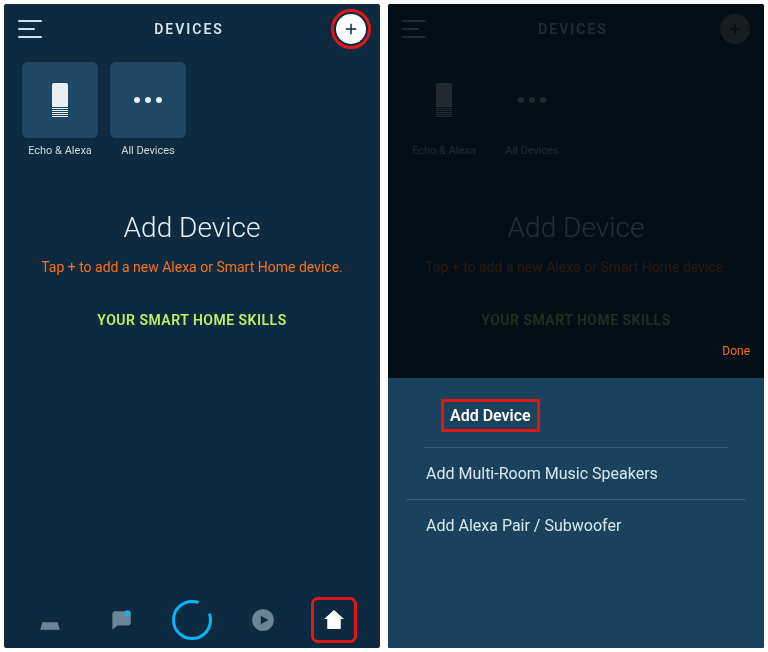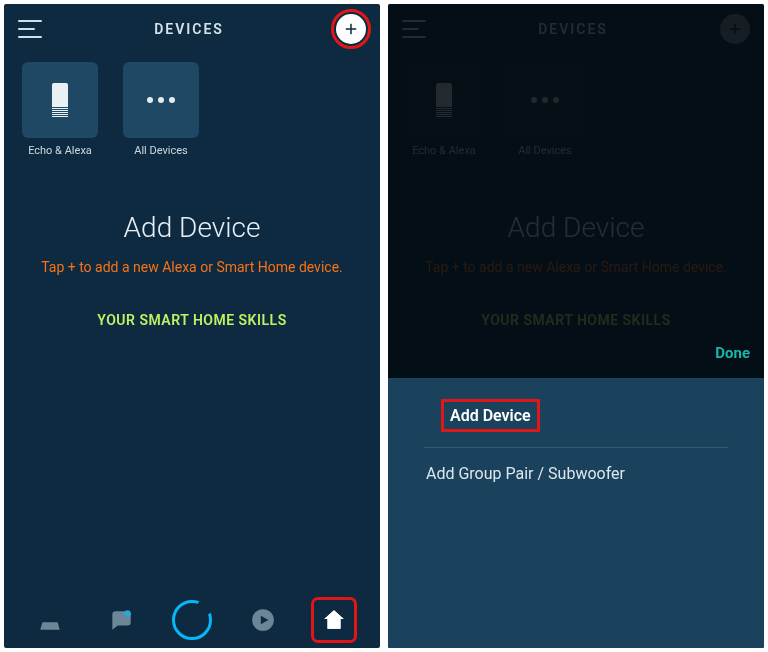--- a/index.html
+++ b/index.html
@@ -40,21 +40,21 @@
     color:#d6e3ea; font-size:14px; letter-spacing:2px; font-weight:600;
   }
   .plus-circle {
     width:30px; height:30px; border-radius:50%; background:#ffffff;
     display:flex; align-items:center; justify-content:center; color:#0d2a41;
     font-size:20px; font-weight:700;
   }
   .highlight-red { outline:3px solid #e11717; outline-offset:2px; }
 
   
-  .tile-row { display:flex; gap:25px; padding: 8px 18px 6px 18px; }
+  .tile-row { display:flex; gap:12px; padding: 8px 18px 6px 18px; }
   .tile-wrap { display:flex; flex-direction:column; align-items:center; }
   .tile {
     width:76px; height:76px; background:#1e4863; border-radius:6px;
     display:flex; align-items:center; justify-content:center;
   }
   .tile-label { color:#cdd9df; font-size:11px; margin-top:6px; }
   .echo-device {
     width:16px; height:34px; background:#e9f0f3; border-radius:2px;
     display:flex; flex-direction:column;
   }
@@ -95,21 +95,21 @@
     pointer-events:none;
   }
   .dim .topbar .title, .dim .tile-label, .dim .h1, .dim .sub, .dim .link-skills,
   .dim .menu-icon span { opacity:0.45; }
   .dim .plus-circle { background:#6c7e8a; opacity:0.55; }
   .dim .tile { background:#102d42; }
   .dim .echo-device{ opacity:0.4; }
   .dim .dots span{ opacity:0.4; }
 
   .done-btn {
-    position:absolute; right:14px; top:340px; color:#14b8a6; font-size:15px; font-weight:700;
+    position:absolute; right:14px; top:340px; color:#f97316; font-size:12px; font-weight:400;
   }
 
   
   .sheet {
     position:absolute; left:0; right:0; bottom:0; top:374px;
     background:#1a425c;
     padding: 14px 0 0 0;
   }
   .sheet-item {
     color:#dbe7ee; font-size:16px; padding:16px 20px 16px 20px;
@@ -249,15 +249,16 @@
   <div class="dim-overlay"></div>
 
   <div class="done-btn">Done</div>
 
   <div class="sheet">
     <div class="sheet-inner-pad">
       <div class="sheet-item primary" style="border-bottom:1px solid #345b72; padding-bottom:18px;">
         <span class="sheet-highlight">Add Device</span>
       </div>
     </div>
-    <div class="sheet-item" style="border-bottom:none">Add Group Pair / Subwoofer</div>
+    <div class="sheet-item">Add Multi-Room Music Speakers</div>
+    <div class="sheet-item" style="border-bottom:none">Add Alexa Pair / Subwoofer</div>
   </div>
 </div>
 
 </body></html>

